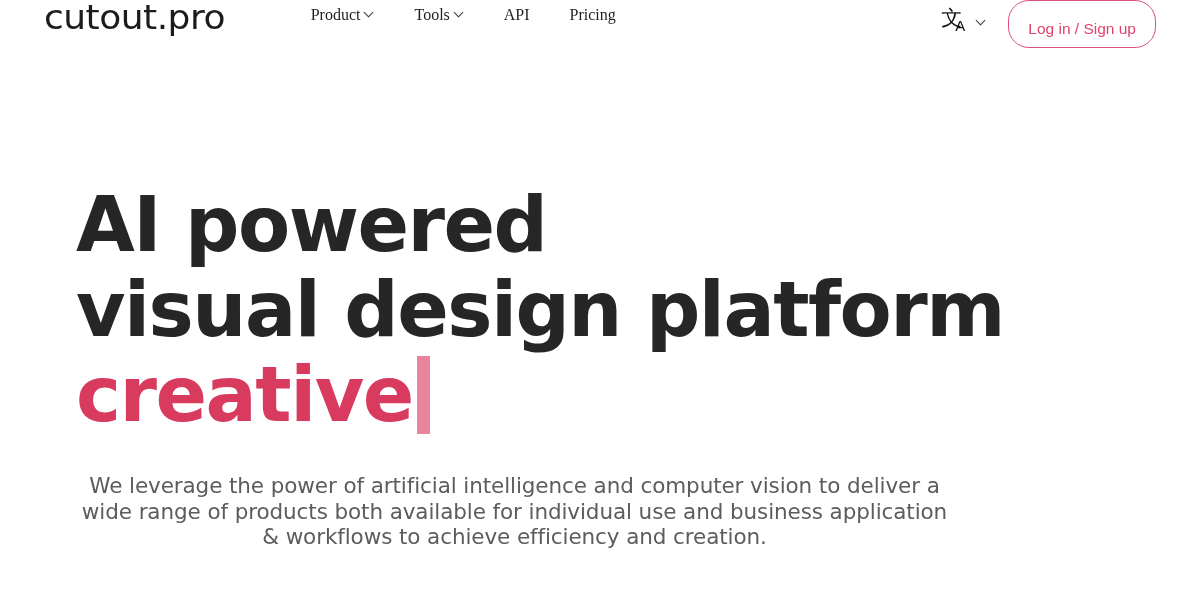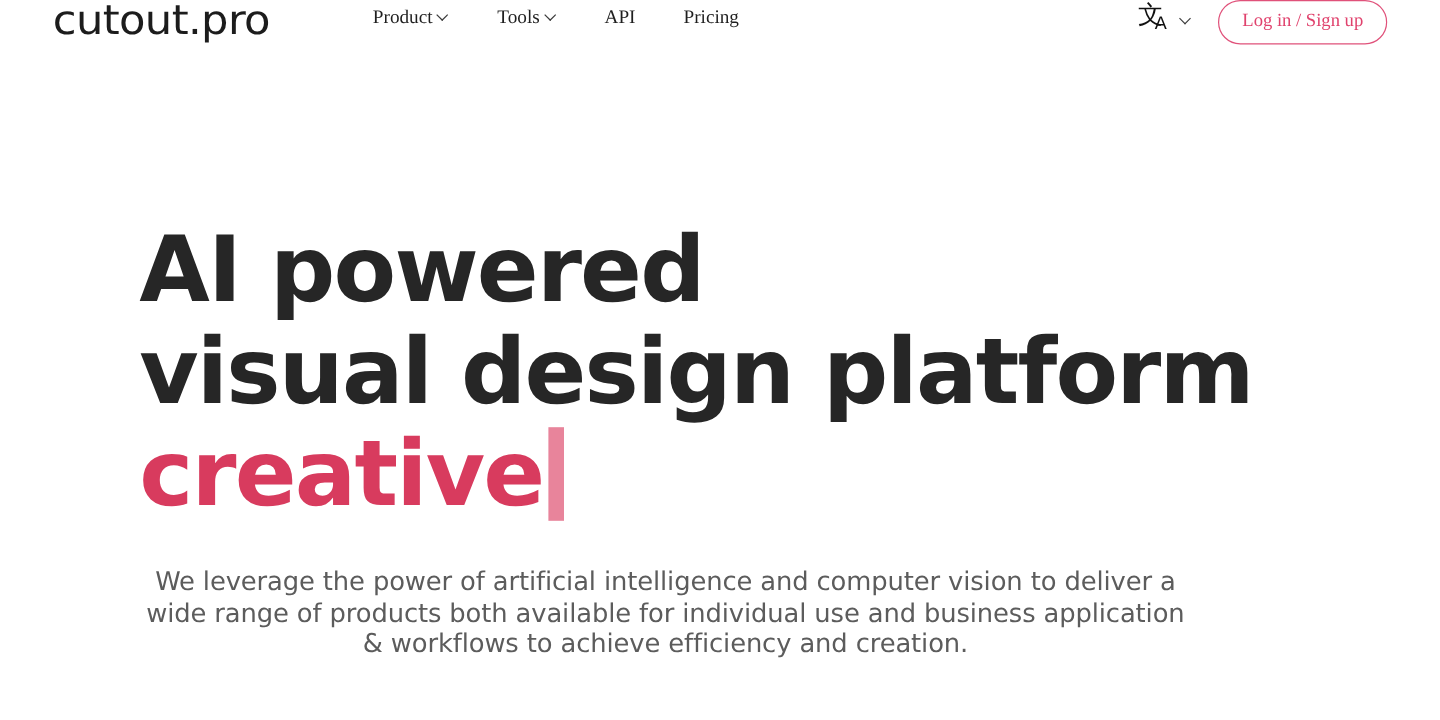--- a/index.html
+++ b/index.html
@@ -109,30 +109,30 @@
     line-height: 1;
     color: #111111;
   }
 
   .login-btn {
     border: 1.3px solid #e0517a;
     border-radius: 21px;
     color: #e0426d;
     background: #ffffff;
     font-size: 15.5px;
-    padding: 9px 19px 10px;
+    padding: 20px 19px 10px;
     line-height: 1;
     cursor: pointer;
     white-space: nowrap;
-    font-family: Liberation Serif, serif;
+    font-family: Liberation Sans, sans-serif;
   }
 
   
   .hero {
-    padding-left: 116px;
+    padding-left: 76px;
     padding-top: 122px;
   }
 
   .headline {
     font-family: "DejaVu Sans", sans-serif;
     font-weight: 700;
     font-size: 76px;
     line-height: 85px;
     letter-spacing: -1.5px;
     color: #262626;

